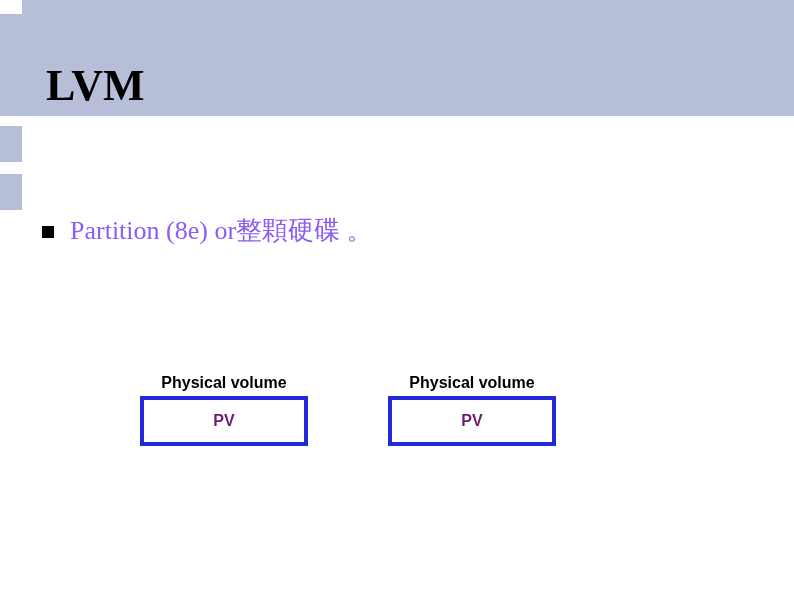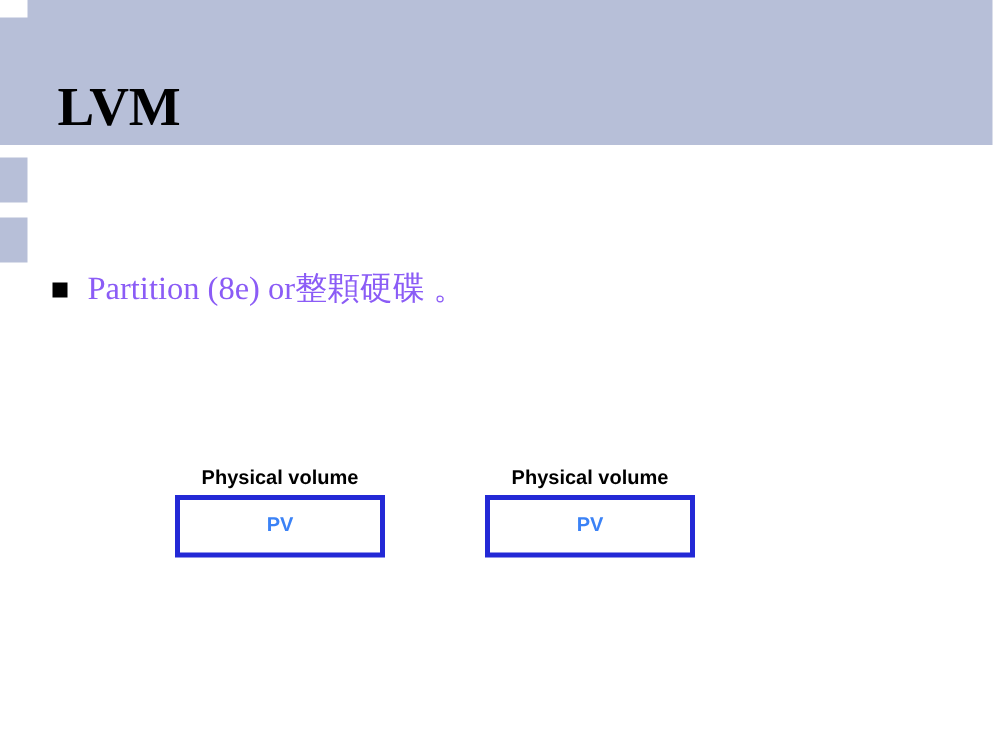--- a/index.html
+++ b/index.html
@@ -92,21 +92,21 @@
   }
   .pv-box {
     width: 168px;
     height: 50px;
     border: 4px solid #2329d6;
     display: flex;
     align-items: center;
     justify-content: center;
     font-size: 16px;
     font-weight: bold;
-    color: #3b82f6;
+    color: #701a75;
   }
 </style>
 </head>
 <body>
 
 <div class="header-region">
   <div class="top-stripe"></div>
   <div class="slide-title">LVM</div>
 </div>
 

